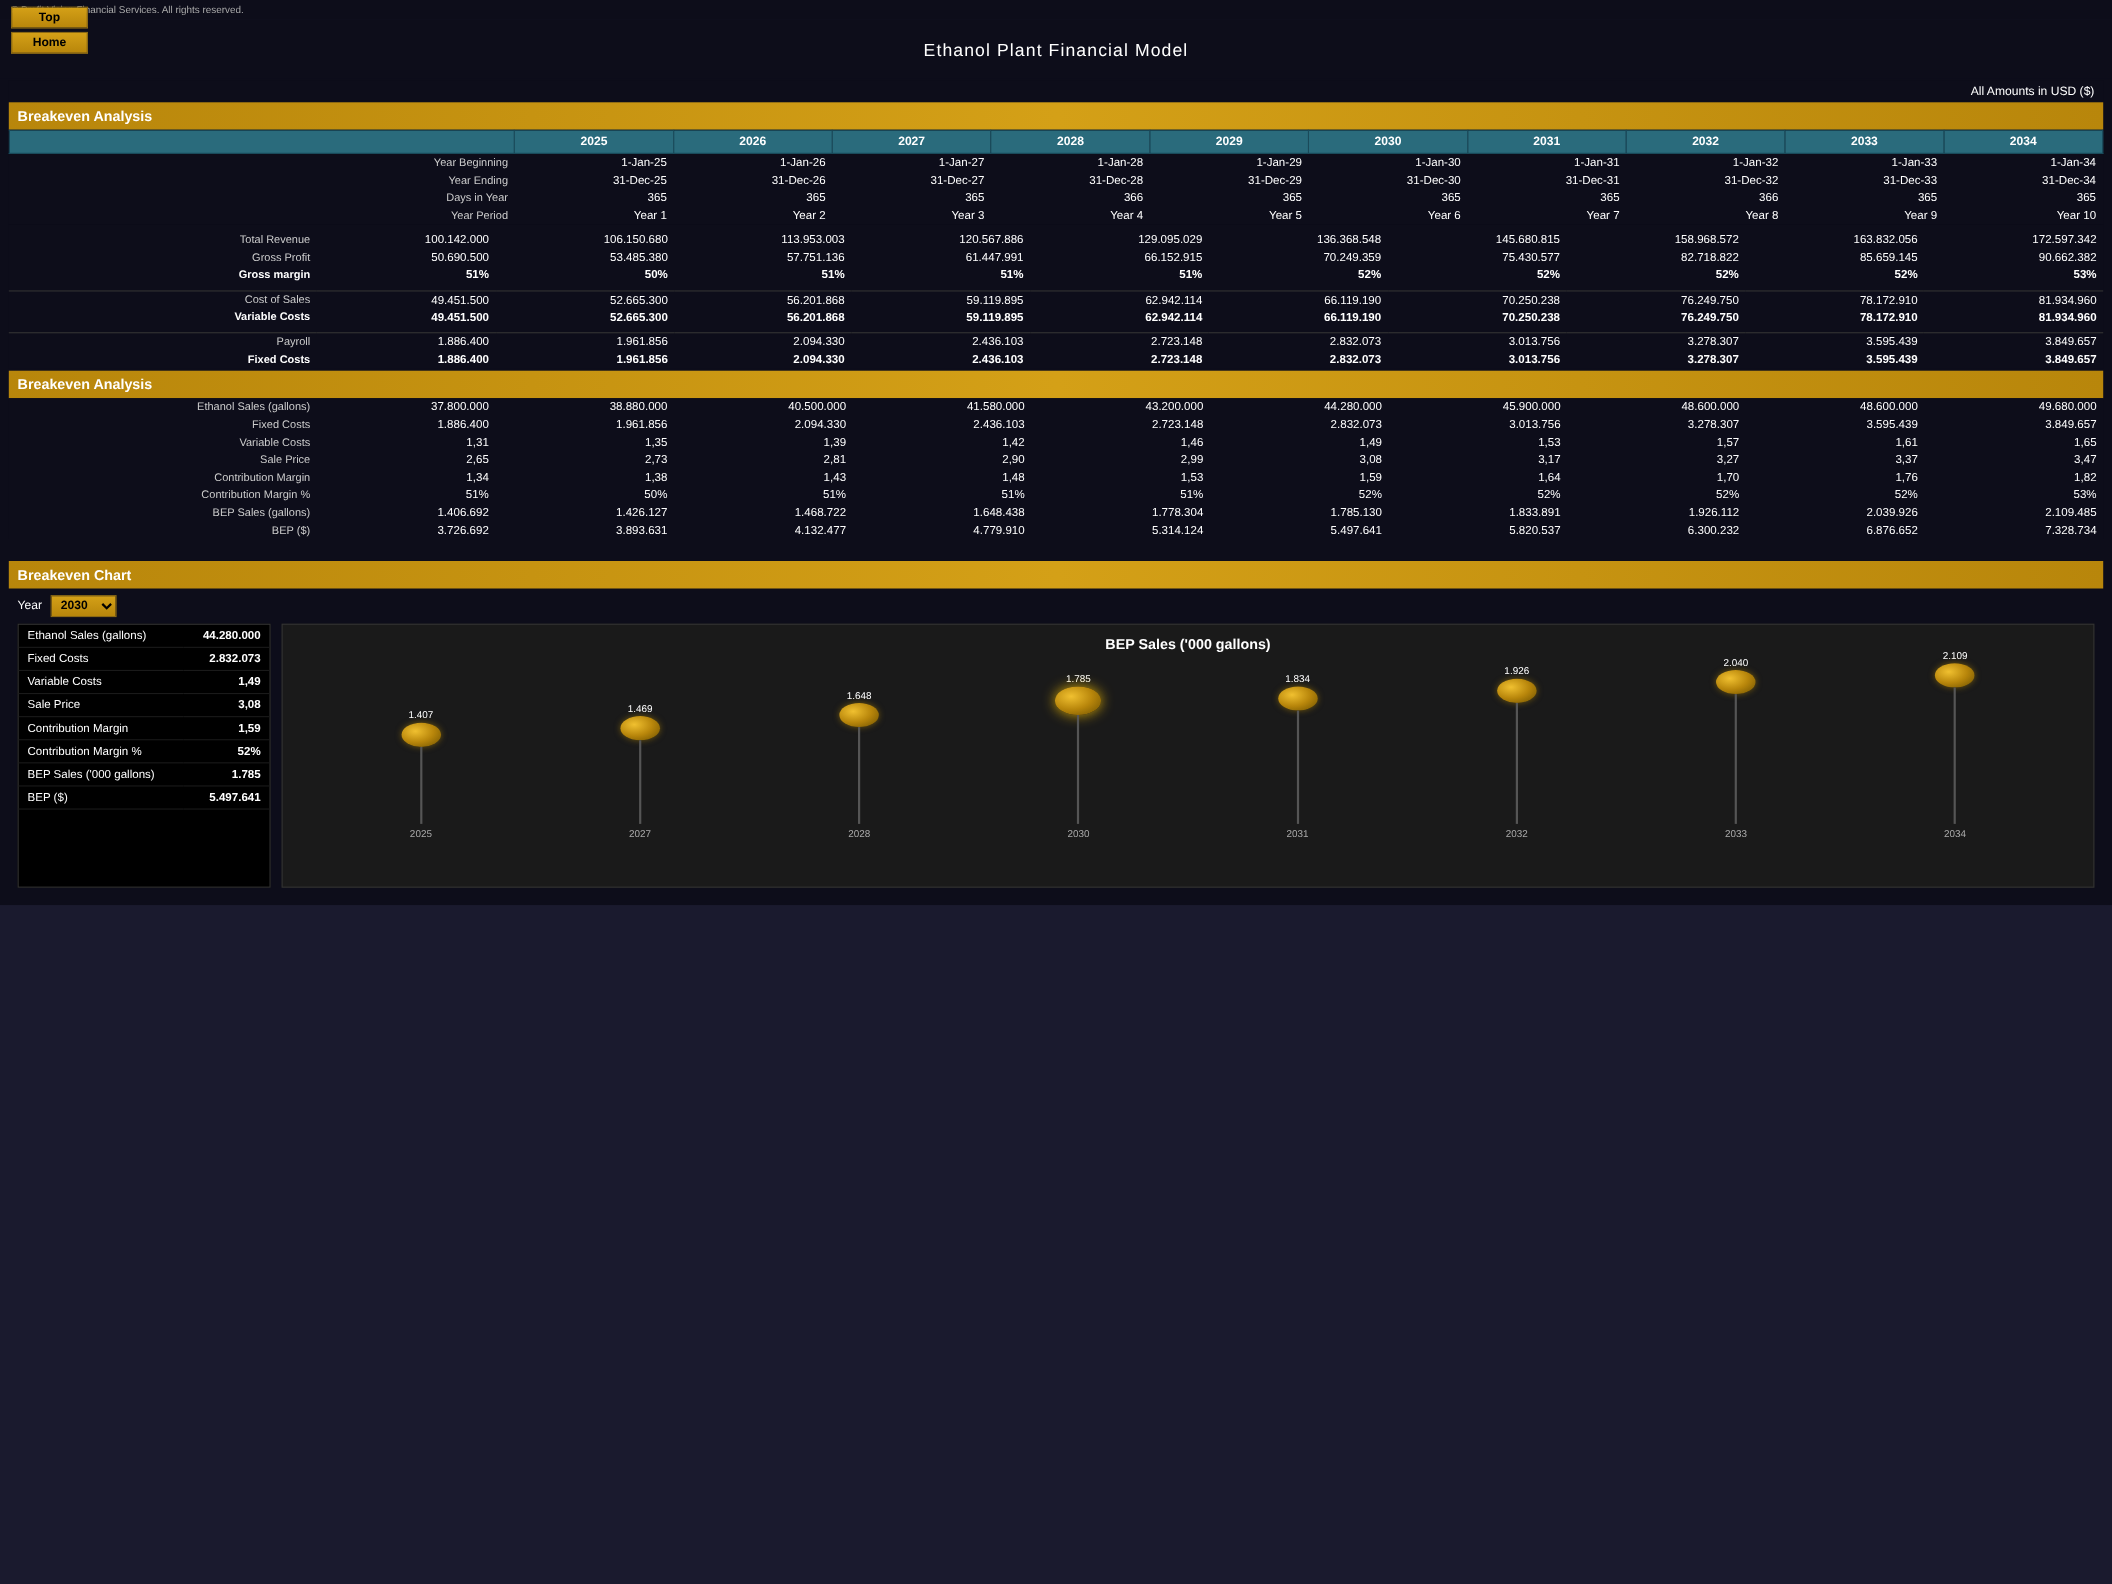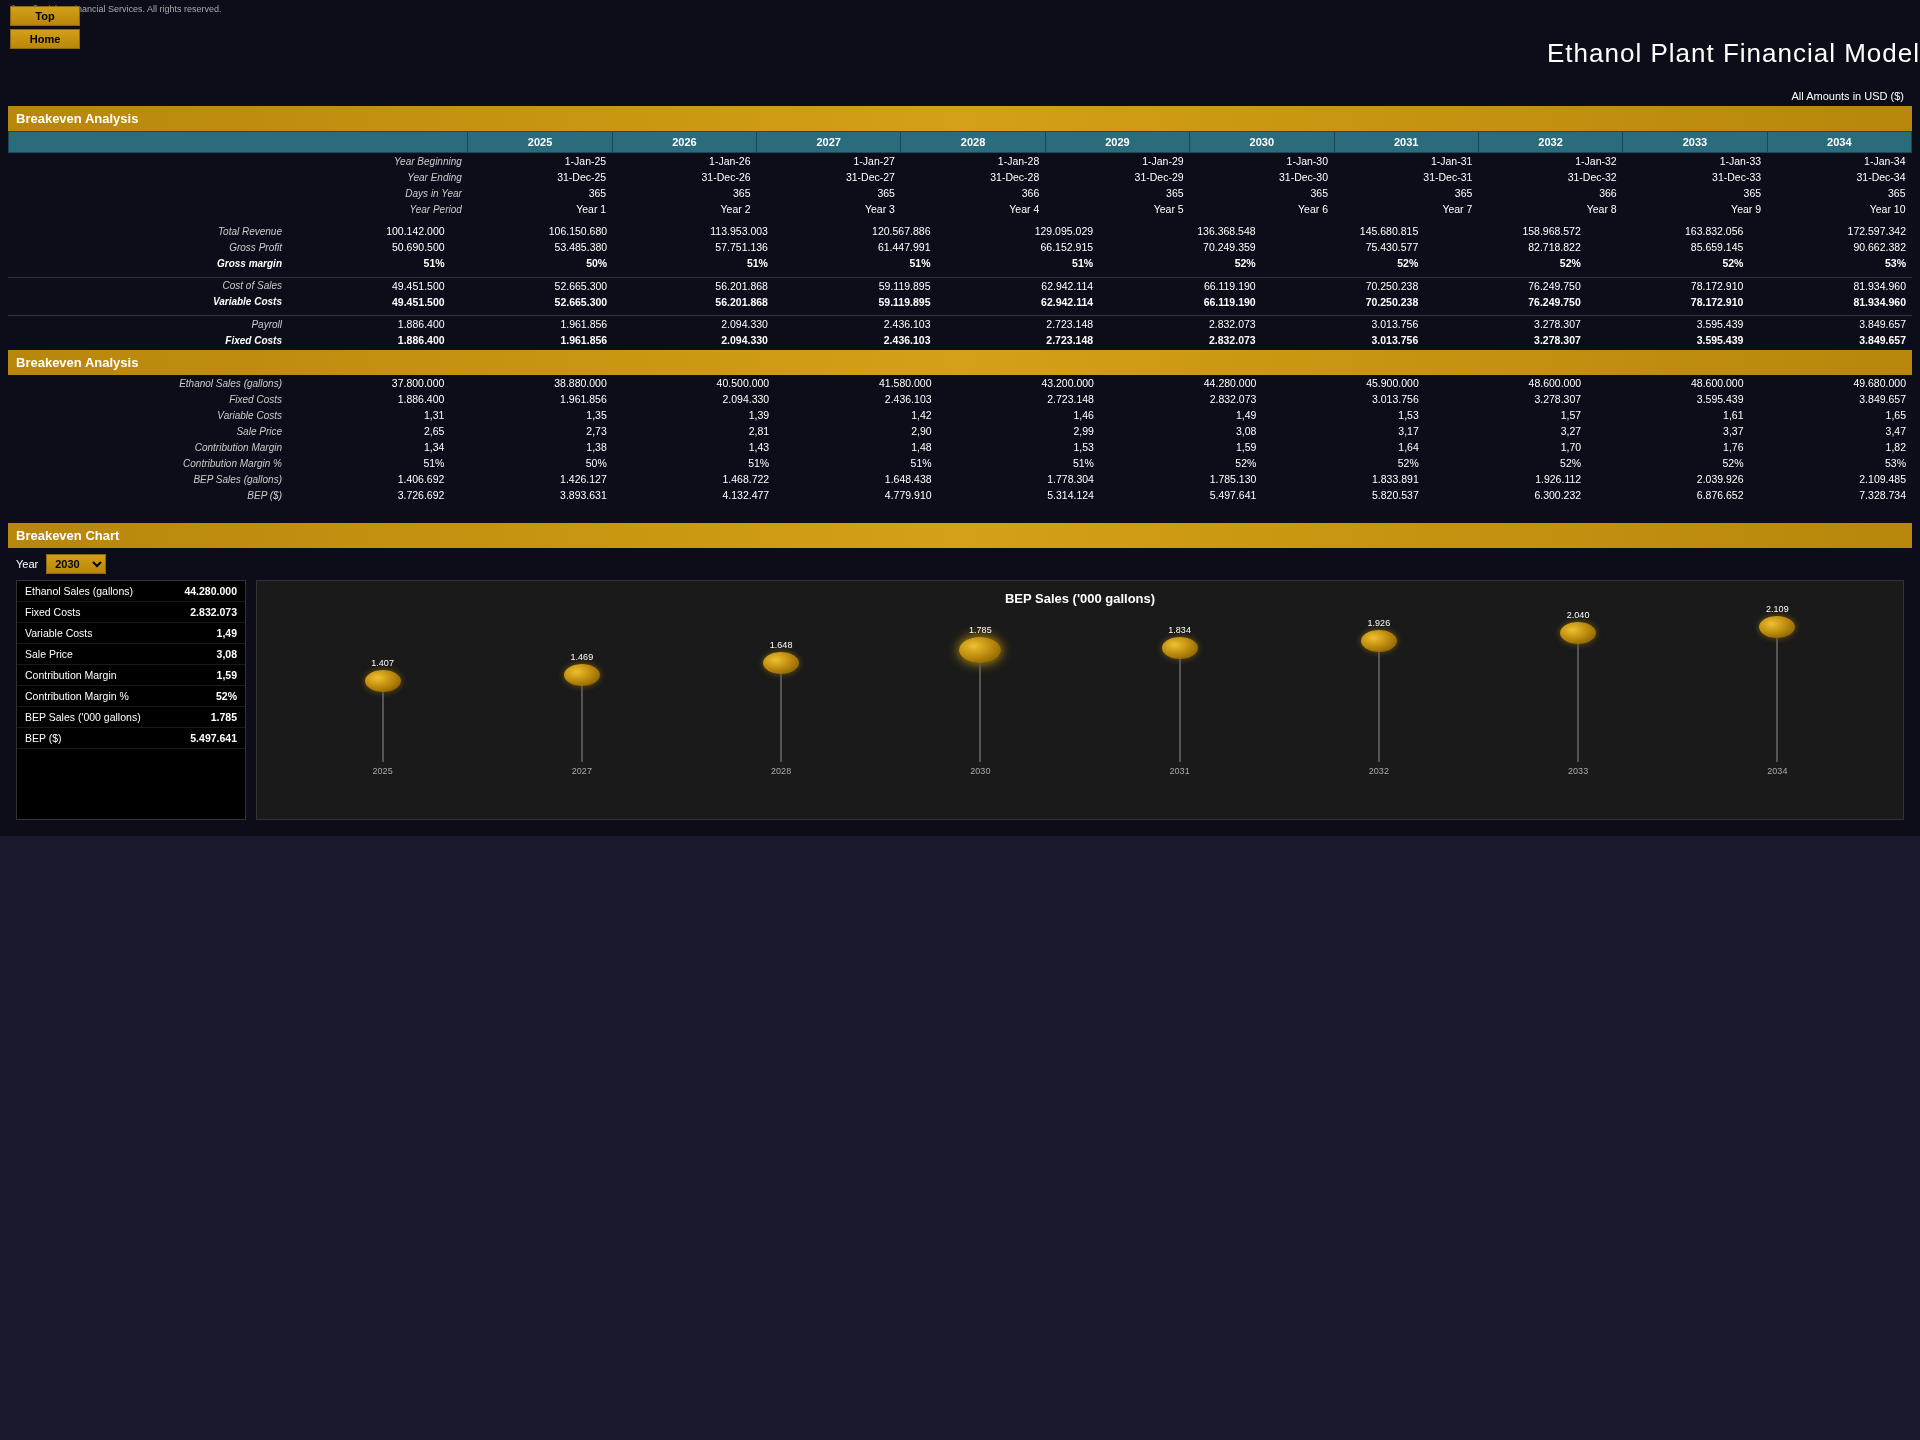--- a/index.html
+++ b/index.html
@@ -40,24 +40,23 @@
       min-width: 70px;
       text-align: center;
     }
     .page-header {
       background: #0d0d1a;
       text-align: center;
       padding: 20px 0 15px 0;
     }
     .page-title {
       color: #fff;
-      font-size: 26px;
+      font-size: 16px;
       font-weight: normal;
       letter-spacing: 1px;
-      text-align: right;
     }
     .units-label {
       color: #fff;
       font-size: 11px;
       padding: 4px 8px 2px 8px;
       background: #0d0d1a;
       text-align: right;
     }
     .main-content {
       background: #0d0d1a;
@@ -88,21 +87,20 @@
     table.data-table td {
       color: #fff;
       padding: 2px 6px;
       font-size: 10.5px;
       border: none;
       text-align: right;
     }
     table.data-table td.label-cell {
       color: #ccc;
       width: 280px;
-      font-style: italic;
       font-size: 10px;
     }
     table.data-table tr.bold-row td {
       font-weight: bold;
       color: #fff;
     }
     .col-year { width: 88px; }
     
     .chart-section {
       margin-top: 20px;

